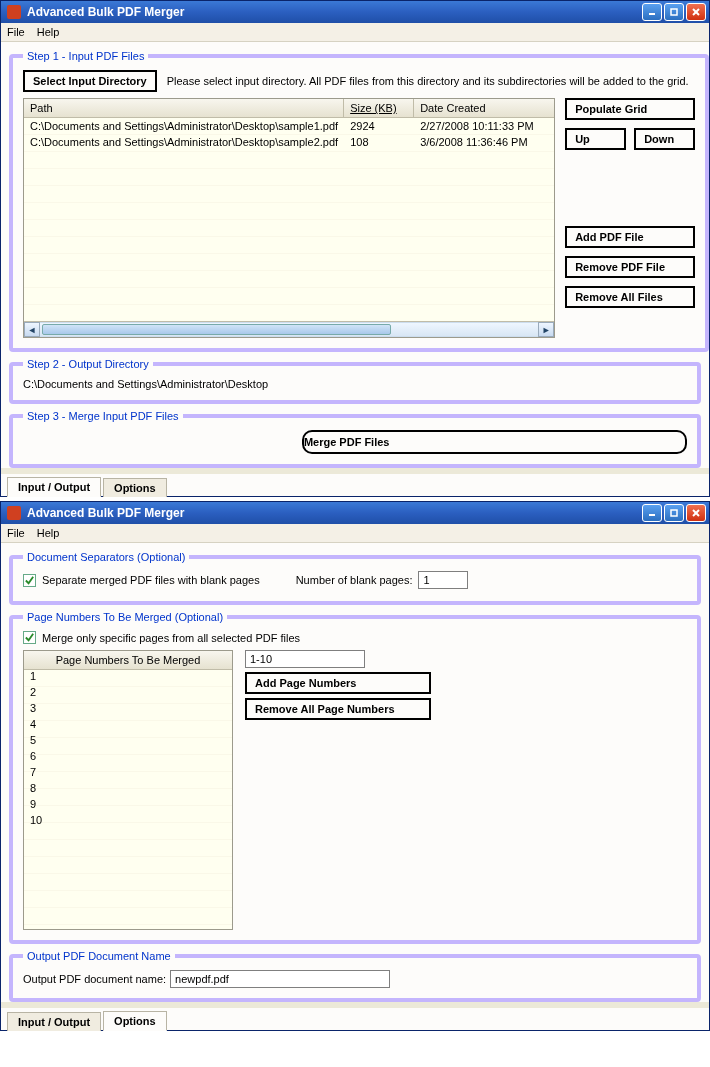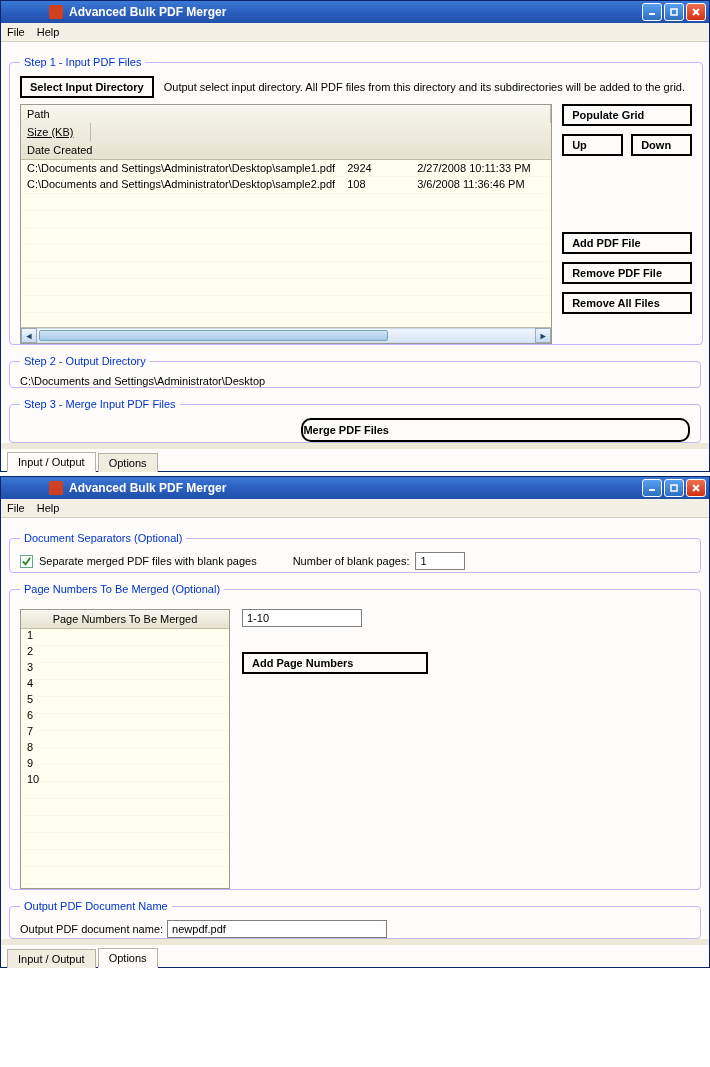--- a/index.html
+++ b/index.html
@@ -21,21 +21,21 @@
     background: linear-gradient(to bottom, #3b79d6 0%, #2b5fc0 50%, #1f4fa8 100%);
     color: #fff;
     font-weight: bold;
     display: flex;
     align-items: center;
     justify-content: space-between;
     height: 22px;
     padding: 0 3px 0 6px;
     font-size: 12px;
   }
-  .titlebar-left { display: flex; align-items: center; gap: 6px; margin-left: 42px; }
+  .titlebar-left { display: flex; align-items: center; gap: 6px; }
   .app-icon {
     width: 14px; height: 14px;
     background: #d04020;
     border-radius: 2px;
     display: inline-block;
   }
   .winbtns { display: flex; gap: 2px; }
   .winbtn {
     width: 20px; height: 18px;
     border: 1px solid #fff;
@@ -56,24 +56,24 @@
     display: flex;
     gap: 12px;
     border-bottom: 1px solid #d6d2c2;
   }
   .menubar span { cursor: pointer; }
   .client {
     padding: 4px 8px 0 8px;
     background: #fdfcfa;
   }
   fieldset {
-    border: 1px solid #c4b5fd;
+    border: 4px solid #c4b5fd;
     border-radius: 4px;
-    margin: 10px 0 6px 0;
-    padding: 8px 10px 0 10px;
+    margin: 4px 0 6px 0;
+    padding: 8px 10px 10px 10px;
     position: relative;
   }
   legend {
     color: #0033cc;
     font-size: 11px;
     padding: 0 4px;
   }
   .btn {
     background: #fdfcfa;
     border: 2px solid #000;
@@ -91,21 +91,20 @@
     border: 1px solid #9c9a8c;
     background: #fffff0;
     display: flex;
     flex-direction: column;
     height: 240px;
   }
   .grid-header {
     display: flex;
     background: linear-gradient(to bottom, #f8f6ee, #e6e2d0);
     border-bottom: 1px solid #c0bca8;
-    flex-direction: column;
   }
   .grid-header .gh {
     padding: 3px 6px;
     border-right: 1px solid #c0bca8;
     font-size: 11px;
   }
   .gh.path { flex: 1; }
   .gh.size { width: 70px; text-decoration: underline; }
   .gh.date { width: 140px; border-right: none; }
   .grid-body {
@@ -159,20 +158,21 @@
   .side-row .btn { flex: 1; }
   .side-gap { height: 60px; }
   .step3-row { display: flex; }
   .step3-row .btn { width: 58%; margin-left: auto; padding: 4px 0; border-radius: 10px; }
   .tabs {
     display: flex;
     padding: 0 6px;
     background: #fdfcfa;
     height: 22px;
     align-items: flex-end;
+    font-weight: bold;
   }
   .tab {
     padding: 3px 10px;
     background: #f0ece0;
     border: 1px solid #b8b4a4;
     border-bottom: none;
     margin-right: 2px;
     cursor: pointer;
     font-size: 11px;
     position: relative;
@@ -213,21 +213,21 @@
     border-bottom: 1px solid #c0bca8;
     text-align: center;
     padding: 3px 0;
   }
   .page-grid-body {
     flex: 1;
     background: repeating-linear-gradient(to bottom, #fffff0 0, #fffff0 16px, #faf8e8 16px, #faf8e8 17px);
     overflow: hidden;
   }
   .page-grid-body div { height: 16px; padding: 0 6px; }
-  .page-right { display: flex; flex-direction: column; gap: 25px; }
+  .page-right { display: flex; flex-direction: column; gap: 4px; }
   .page-right .txt-input { width: 120px; }
   .page-right .btn { width: 186px; }
   .out-row { display: flex; align-items: center; gap: 4px; }
   .out-row .txt-input { width: 220px; }
   .instr { font-size: 11px; }
 </style>
 </head>
 <body>
 
 <div class="window">
@@ -257,21 +257,21 @@
   </div>
   <div class="menubar">
     <span>File</span>
     <span>Help</span>
   </div>
   <div class="client">
     <fieldset>
       <legend>Step 1 - Input PDF Files</legend>
       <div class="step1-top">
         <button class="btn">Select Input Directory</button>
-        <span class="instr">Output select input directory. All PDF files from this directory and its subdirectories will be added to the grid.</span>
+        <span class="instr">Please select input directory. All PDF files from this directory and its subdirectories will be added to the grid.</span>
       </div>
       <div class="grid-and-side">
         <div class="grid-wrap">
           <div class="grid-header">
             <div class="gh path">Path</div>
             <div class="gh size">Size (KB)</div>
             <div class="gh date">Date Created</div>
           </div>
           <div class="grid-body">
             <div class="grid-row">
@@ -367,39 +367,48 @@
           </span>
         <span>Separate merged PDF files with blank pages</span>
         <span style="width:24px;"></span>
         <span>Number of blank pages:</span>
         <input class="txt-input" style="width: 50px;" value="1">
       </div>
     </fieldset>
 
     <fieldset>
       <legend>Page Numbers To Be Merged (Optional)</legend>
+      <div class="chk-row">
+        <span class="chk">
+            <svg viewBox="0 0 12 12">
+              <polyline points="2,6 5,9 10,2" fill="none" stroke="#2a8a2a" stroke-width="2"></polyline>
+            </svg>
+          </span>
+        <span>Merge only specific pages from all selected PDF files</span>
+      </div>
       <div class="page-section">
         <div class="page-grid">
           <div class="page-grid-head">Page Numbers To Be Merged</div>
           <div class="page-grid-body">
             <div>1</div>
             <div>2</div>
             <div>3</div>
             <div>4</div>
             <div>5</div>
             <div>6</div>
             <div>7</div>
             <div>8</div>
             <div>9</div>
             <div>10</div>
           </div>
         </div>
         <div class="page-right">
           <input class="txt-input" value="1-10" style="">
           <button class="btn">Add Page Numbers</button>
+          <button class="btn">Remove All Page Numbers</button>
         </div>
       </div>
     </fieldset>
 
     <fieldset>
       <legend>Output PDF Document Name</legend>
       <div class="out-row">
         <span>Output PDF document name:</span>
         <input class="txt-input" value="newpdf.pdf" style="">
       </div>

